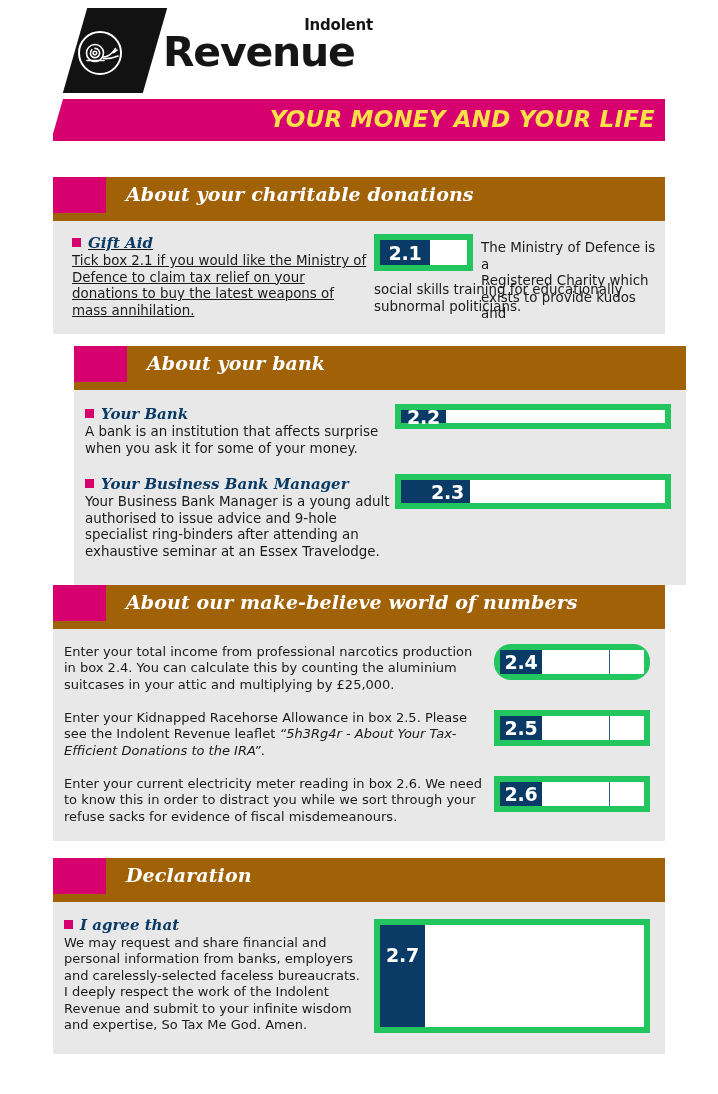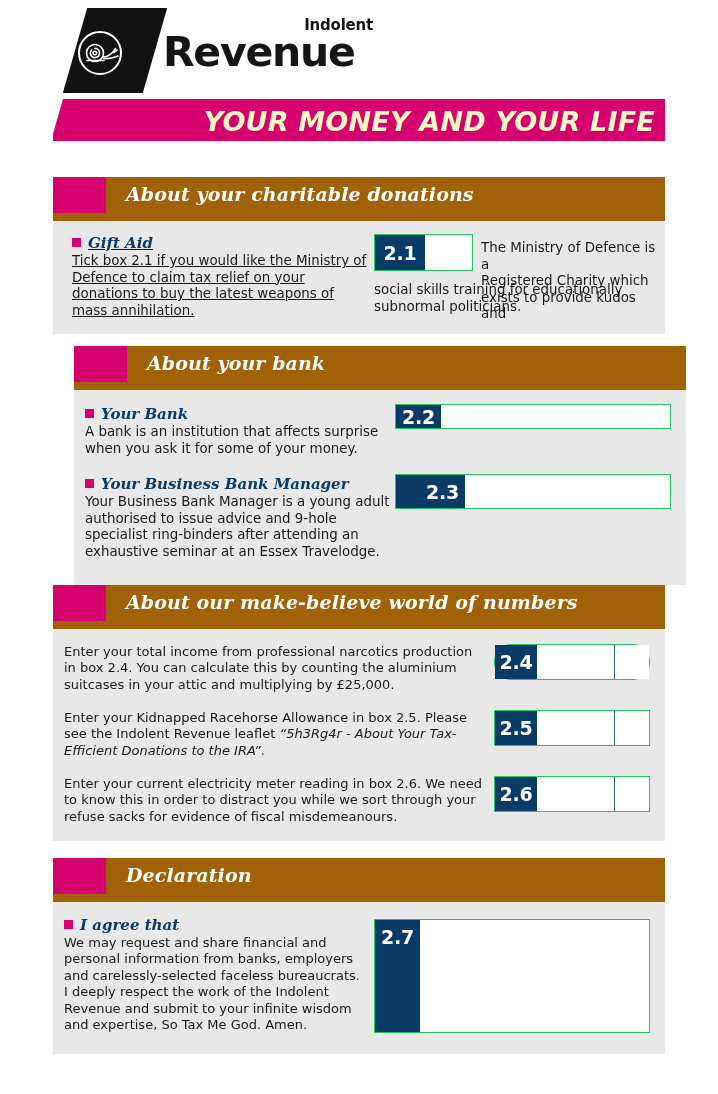--- a/index.html
+++ b/index.html
@@ -93,22 +93,22 @@
     height: 42px;
     background: #ffffff;
     transform: skewX(-16deg);
     transform-origin: top left;
     margin-left: -11px;
   }
   .banner-title {
     position: absolute;
     right: 10px;
     top: 7px;
-    color: #fef9c3;
-    font-size: 27px;
+    color: #fde047;
+    font-size: 23px;
     font-weight: 700;
     font-style: italic;
     letter-spacing: 0.2px;
     font-family: "DejaVu Sans", "Liberation Sans", sans-serif;
   }
 
   
   .section {
     position: absolute;
     left: 53px;
@@ -170,21 +170,21 @@
   .para.compact {
     font-size: 13px;
     line-height: 16.4px;
   }
   .ital { font-style: italic; }
 
   
   .nbox {
     position: absolute;
     display: flex;
-    border: 1px solid #22c55e;
+    border: 6px solid #22c55e;
     box-sizing: border-box;
     background: #ffffff;
   }
   .nbox-label {
     background: #0A3A66;
     color: #ffffff;
     font-size: 19px;
     font-weight: 700;
     display: flex;
     align-items: center;
@@ -339,17 +339,17 @@
     <div class="sec-title">Declaration</div>
   </div>
   <div class="sec-body" style="height:152px;">
     <div style="position:absolute;left:11px;top:14px;width:300px;">
       <div class="q-head">
         <span class="bullet"></span><span>I agree that</span>
       </div>
       <p class="para compact">We may request and share financial and personal information from banks, employers and carelessly-selected faceless bureaucrats. I deeply respect the work of the Indolent Revenue and submit to your infinite wisdom and expertise, So Tax Me God. Amen.</p>
     </div>
     <div class="nbox" style="left:321px;top:17px;width:276px;height:114px;">
-      <div class="nbox-label" style="width:45px;align-items:flex-start;padding-top:6px;">2.7</div>
+      <div class="nbox-label" style="width:45px;align-items:flex-start;padding-top:19px;">2.7</div>
       <div class="nbox-field"></div>
     </div>
   </div>
 </div>
 
 </body></html>

